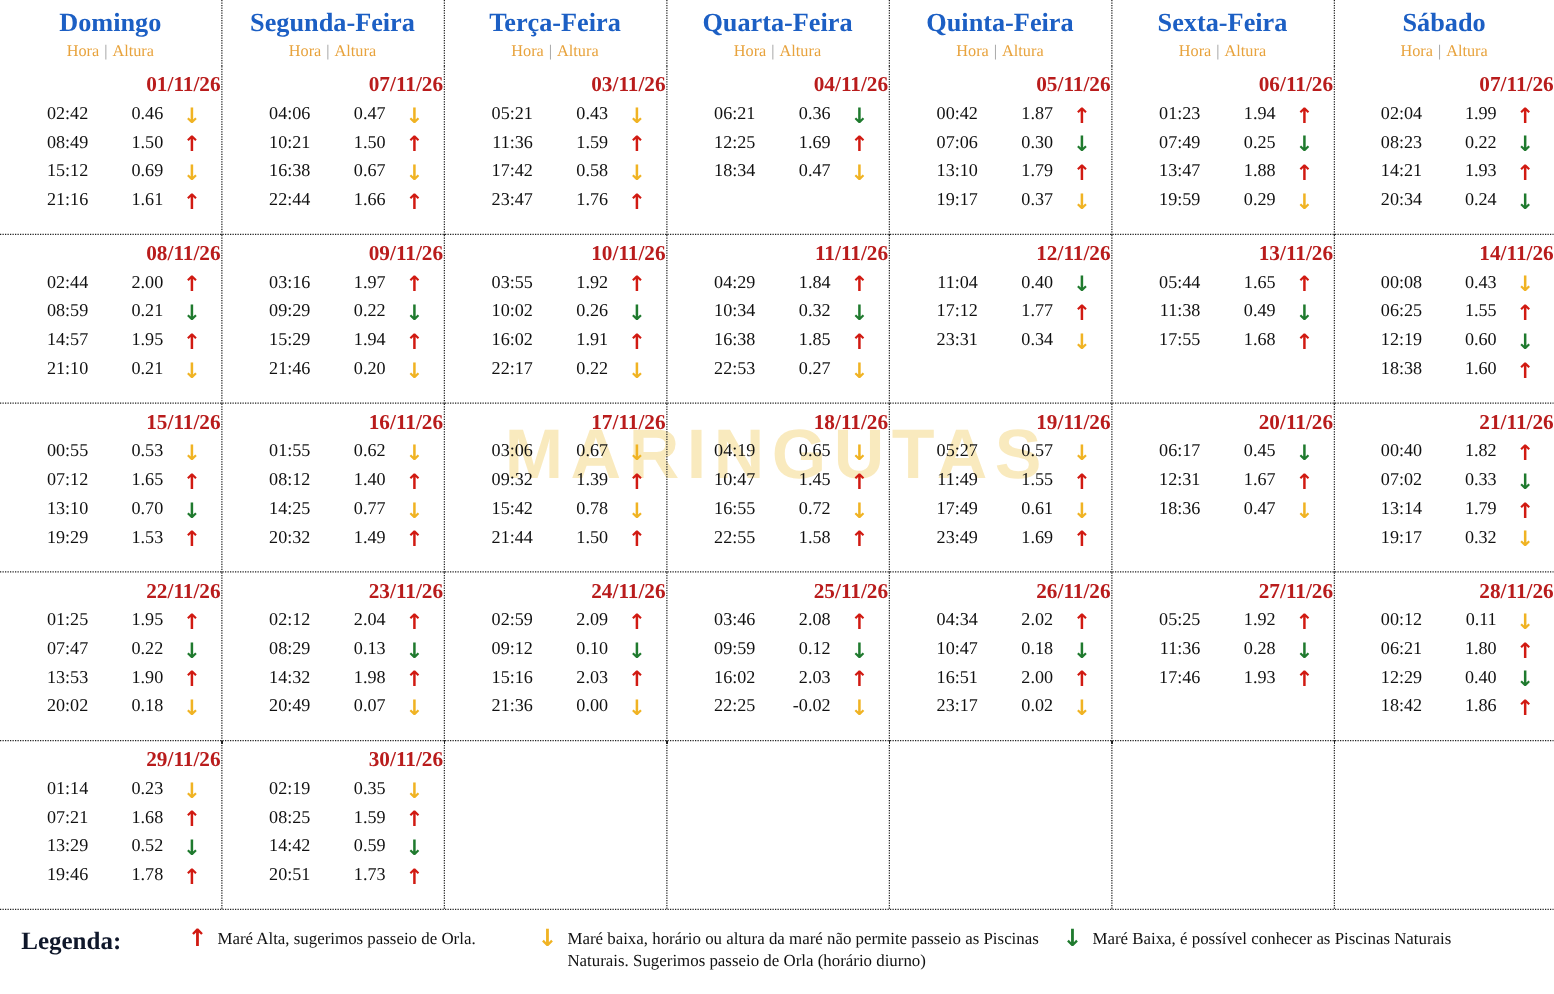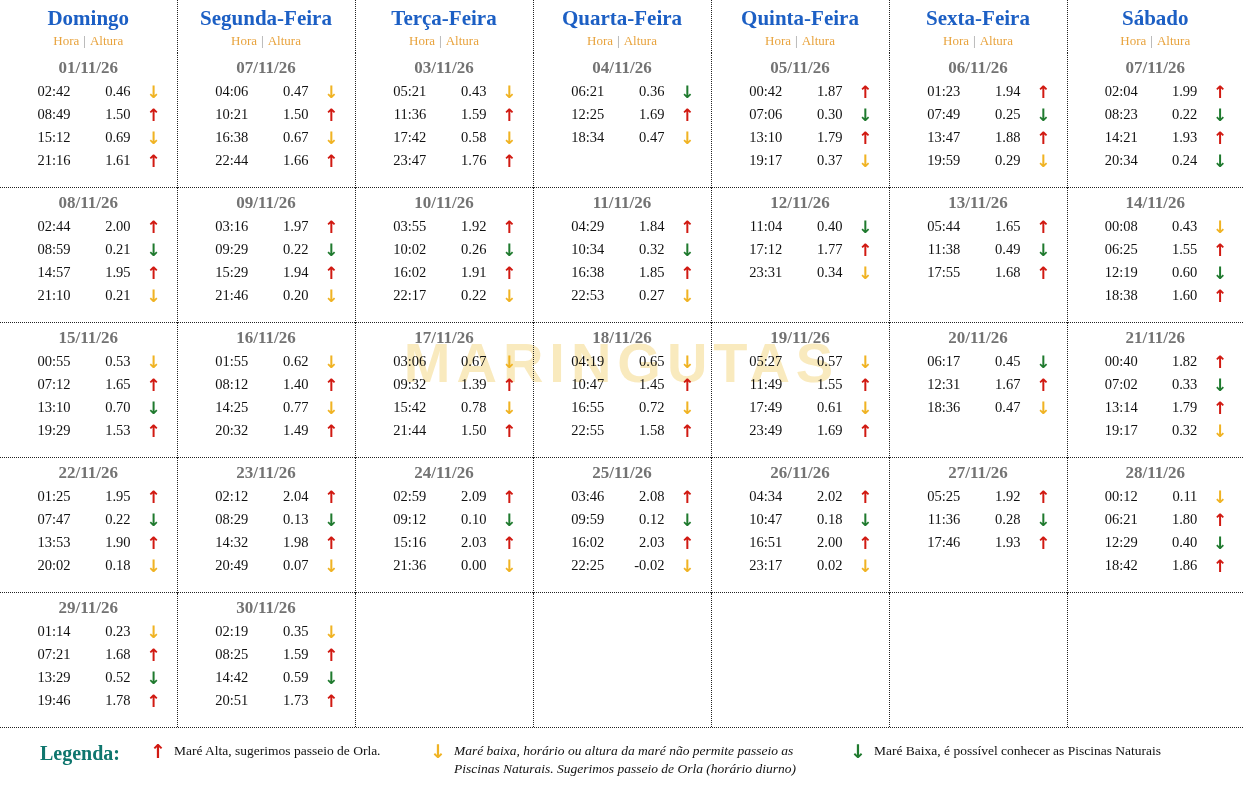--- a/index.html
+++ b/index.html
@@ -70,24 +70,24 @@
   .weekrow td {
     border-top: 1px dotted #222;
     border-right: 1px dotted #222;
     vertical-align: top;
     padding: 0 0 6px 0;
     height: 128px;
   }
   .weekrow td.last { border-right: none; }
   .weekrow.first td { border-top: none; }
   .datelabel {
-    text-align: center;
+    text-align: right;
     font-weight: bold;
     font-size: 17px;
-    color: #737373;
+    color: #b91c1c;
     padding: 5px 0 4px 0;
   }
   table.tides {
     width: 100%;
     border-collapse: collapse;
     font-size: 14.5px;
     color: #111;
   }
   table.tides td {
     padding: 1px 0;
@@ -110,42 +110,42 @@
     display: flex;
     align-items: flex-start;
     padding: 14px 0 0 0;
     width: 1243px;
     box-sizing: border-box;
   }
   .legend-title {
     width: 150px;
     font-weight: bold;
     font-size: 20px;
-    padding-left: 40px;
+    padding-left: 17px;
     box-sizing: border-box;
-    color: #0f766e;
+    color: #0f172a;
   }
   .legend-item {
     display: flex;
     align-items: flex-start;
     font-size: 13.5px;
     color: #111;
     line-height: 1.35;
   }
   .legend-item .arrow {
     font-size: 19px;
     font-weight: bold;
     padding: 0 8px 0 0;
     flex: 0 0 auto;
   }
   .legend-item.a { width: 280px; }
   .legend-item.b { width: 420px; }
   .legend-item.c { width: 360px; }
   .legend-text { max-width: 260px; }
-  .legend-item.b .legend-text { max-width: 380px; font-style: italic; }
+  .legend-item.b .legend-text { max-width: 380px; }
   .legend-item.c .legend-text { max-width: 330px; }
   .empty-cell { height: 128px; }
 </style>
 </head>
 <body>
 
 <div class="watermark">MARINGUTAS</div>
 
 <div class="sheet">
 

